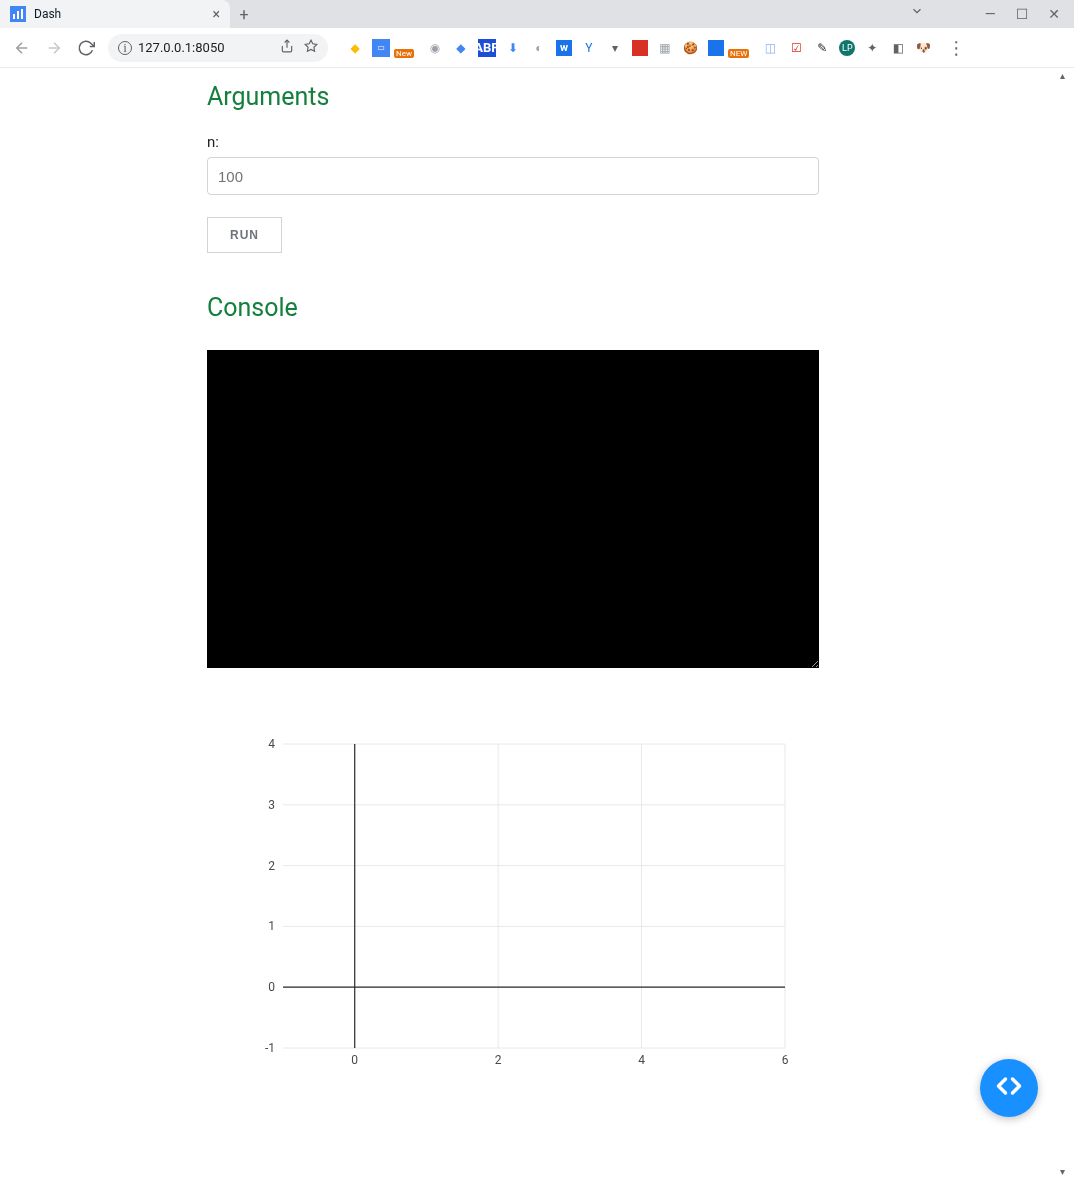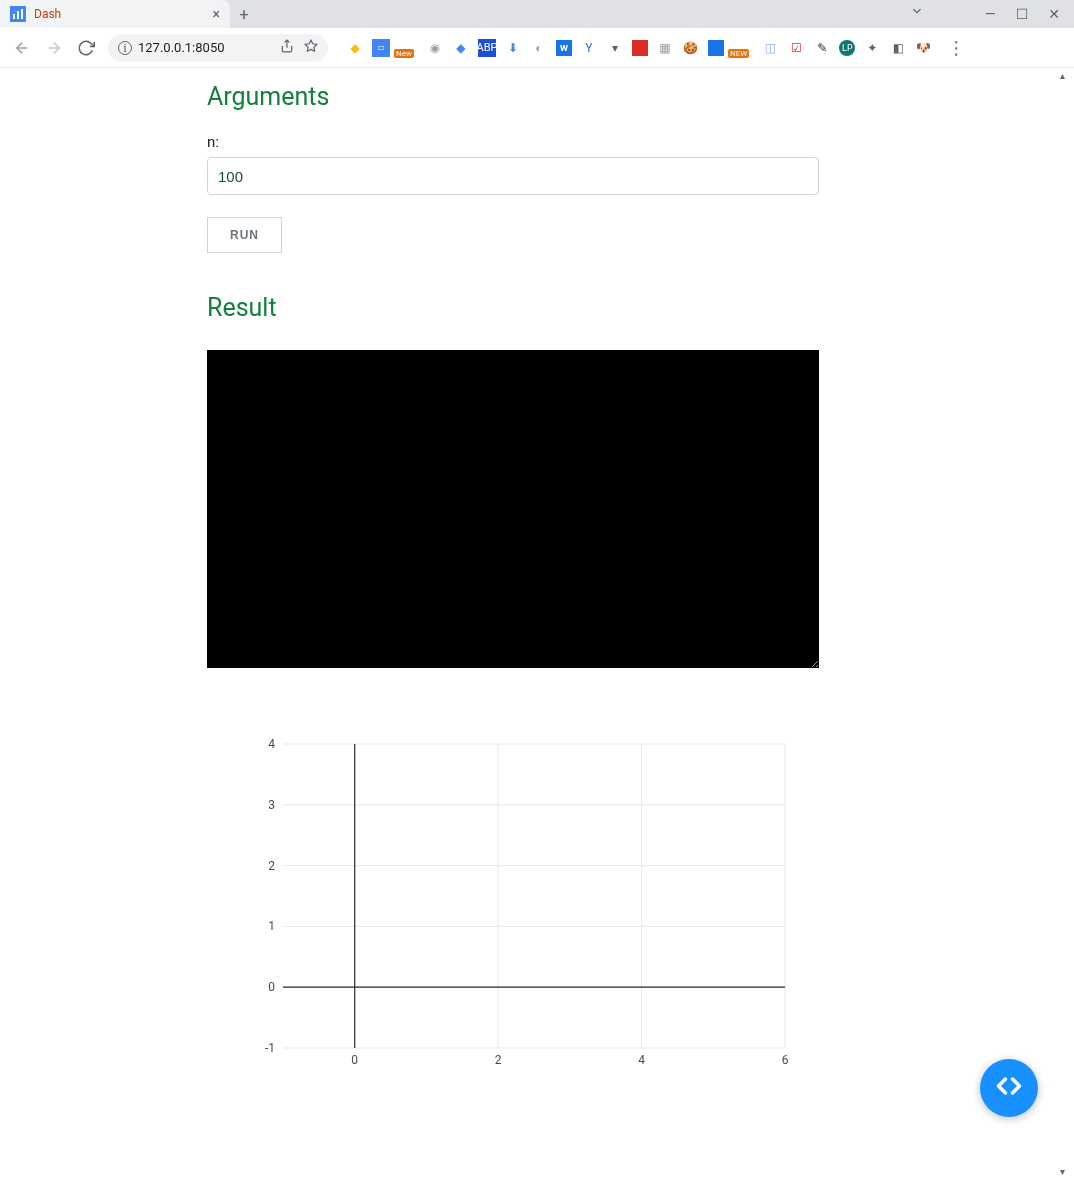--- a/index.html
+++ b/index.html
@@ -29,21 +29,21 @@
       gap: 8px;
       border-top-left-radius: 0;
       border-top-right-radius: 8px;
     }
     .tab .favicon {
       width: 16px; height: 16px;
       background: #4285f4;
       display:flex; align-items:center; justify-content:center;
     }
     .tab .favicon svg { width:10px; height:10px; }
-    .tab .tab-title { font-size: 12px; color: #c2410c; flex:1;}
+    .tab .tab-title { font-size: 12px; color: #0f172a; flex:1;}
     .tab .tab-close { color:#5f6368; font-size:14px; cursor:pointer; }
     .newtab {
       width: 28px; height:28px; display:flex; align-items:center; justify-content:center;
       color:#5f6368; font-size:16px; cursor:pointer;
     }
     .win-controls {
       position:absolute; right:0; top:0; height:28px; display:flex; align-items:center;
       gap:20px; padding:0 14px; color:#5f6368;
     }
     .win-controls span { font-size:14px; cursor:pointer; }
@@ -102,21 +102,21 @@
       margin-bottom: 22px;
     }
     .field-label { font-size:15px; color:#222; margin-bottom:6px; }
     .text-input {
       width:100%;
       height:38px;
       border:1px solid #ced4da;
       border-radius:4px;
       padding:0 10px;
       font-size:15px;
-      color:#14532d;
+      color:#737373;
       margin-bottom:22px;
     }
     .run-btn {
       border:1px solid #ced4da;
       background:#fff;
       color:#6c757d;
       font-size:12px;
       font-weight:600;
       letter-spacing:1px;
       padding:10px 22px;
@@ -225,21 +225,21 @@
           </svg>
       </span>
     </div>
   </div>
   <div class="ext-row">
     <span class="ext-icon" style="color:#fbbc04;">◆</span>
     <span class="ext-icon" style="background:#4285f4;color:#fff;font-size:8px;padding:1px;">▭</span>
     <span class="badge-new">New</span>
     <span class="ext-icon" style="color:#9aa0a6;">◉</span>
     <span class="ext-icon" style="color:#4285f4;">◆</span>
-    <span class="ext-icon" style="background:#1d4ed8;color:#fff;font-size:11px;font-weight:normal;padding:2px 1px;">ABP</span>
+    <span class="ext-icon" style="background:#1d4ed8;color:#fff;font-size:13px;font-weight:bold;padding:2px 1px;">ABP</span>
     <span class="ext-icon" style="color:#4285f4;">⬇</span>
     <span class="ext-icon" style="color:#9aa0a6;">◐</span>
     <span class="ext-icon" style="background:#1a73e8;color:#fff;font-weight:bold;width:16px;height:16px;font-size:11px;">w</span>
     <span class="ext-icon" style="color:#1a73e8;">Y</span>
     <span class="ext-icon" style="color:#5f6368;">▾</span>
     <span class="ext-icon" style="background:#d93025;width:16px;height:16px;"></span>
     <span class="ext-icon" style="color:#9aa0a6;">▦</span>
     <span class="ext-icon">🍪</span>
     <span class="ext-icon" style="background:#1a73e8;width:16px;height:16px;"></span>
     <span class="badge-new">NEW</span>
@@ -257,21 +257,21 @@
 <div class="page">
   <div class="content">
 
     <h2 class="section">Arguments</h2>
 
     <div class="field-label">n:</div>
     <input class="text-input" type="text" value="100" style="">
 
     <button class="run-btn">RUN</button>
 
-    <h2 class="section">Result</h2>
+    <h2 class="section">Console</h2>
 
     <div class="console-box"></div>
 
 
     <div class="chart-area">
       <svg class="chart-svg" viewBox="0 0 540 330" id="chart-svg">
           <line class="gridline" x1="28" y1="310" x2="530" y2="310"></line>
           <text class="ytick-label" x="20" y="314">-1</text>
           <line class="gridline" x1="28" y1="249.20000000000002" x2="530" y2="249.20000000000002"></line>
           <text class="ytick-label" x="20" y="253.20000000000002">0</text>

